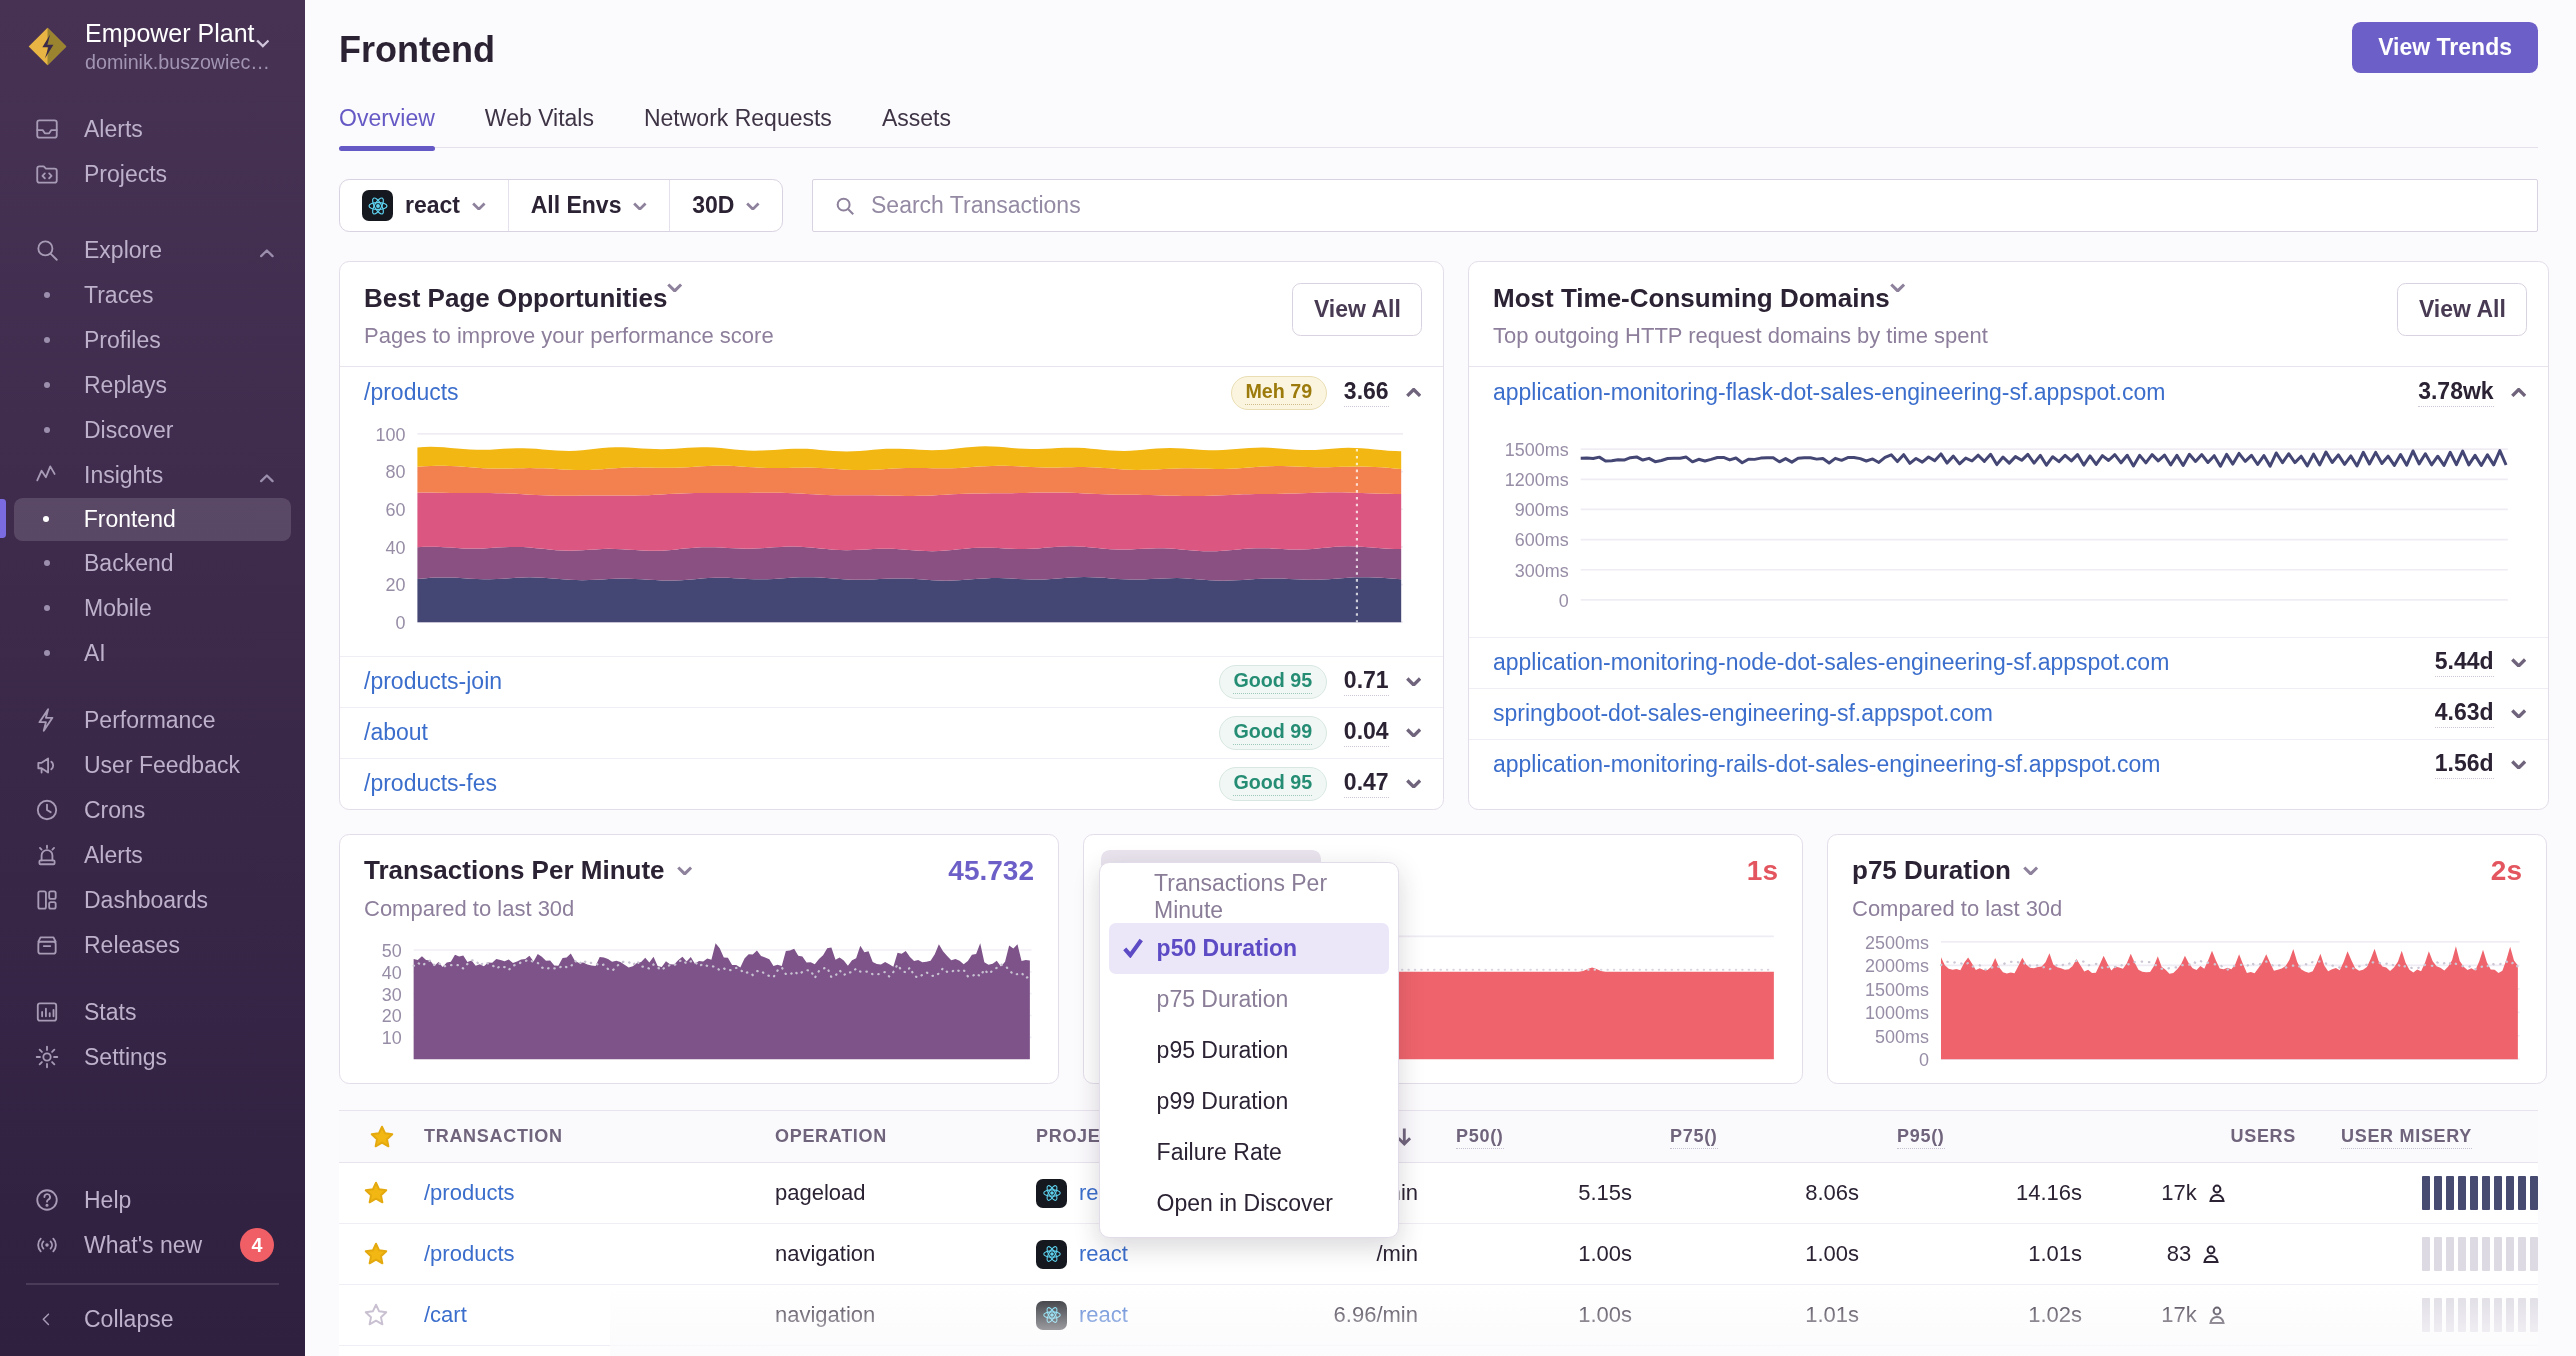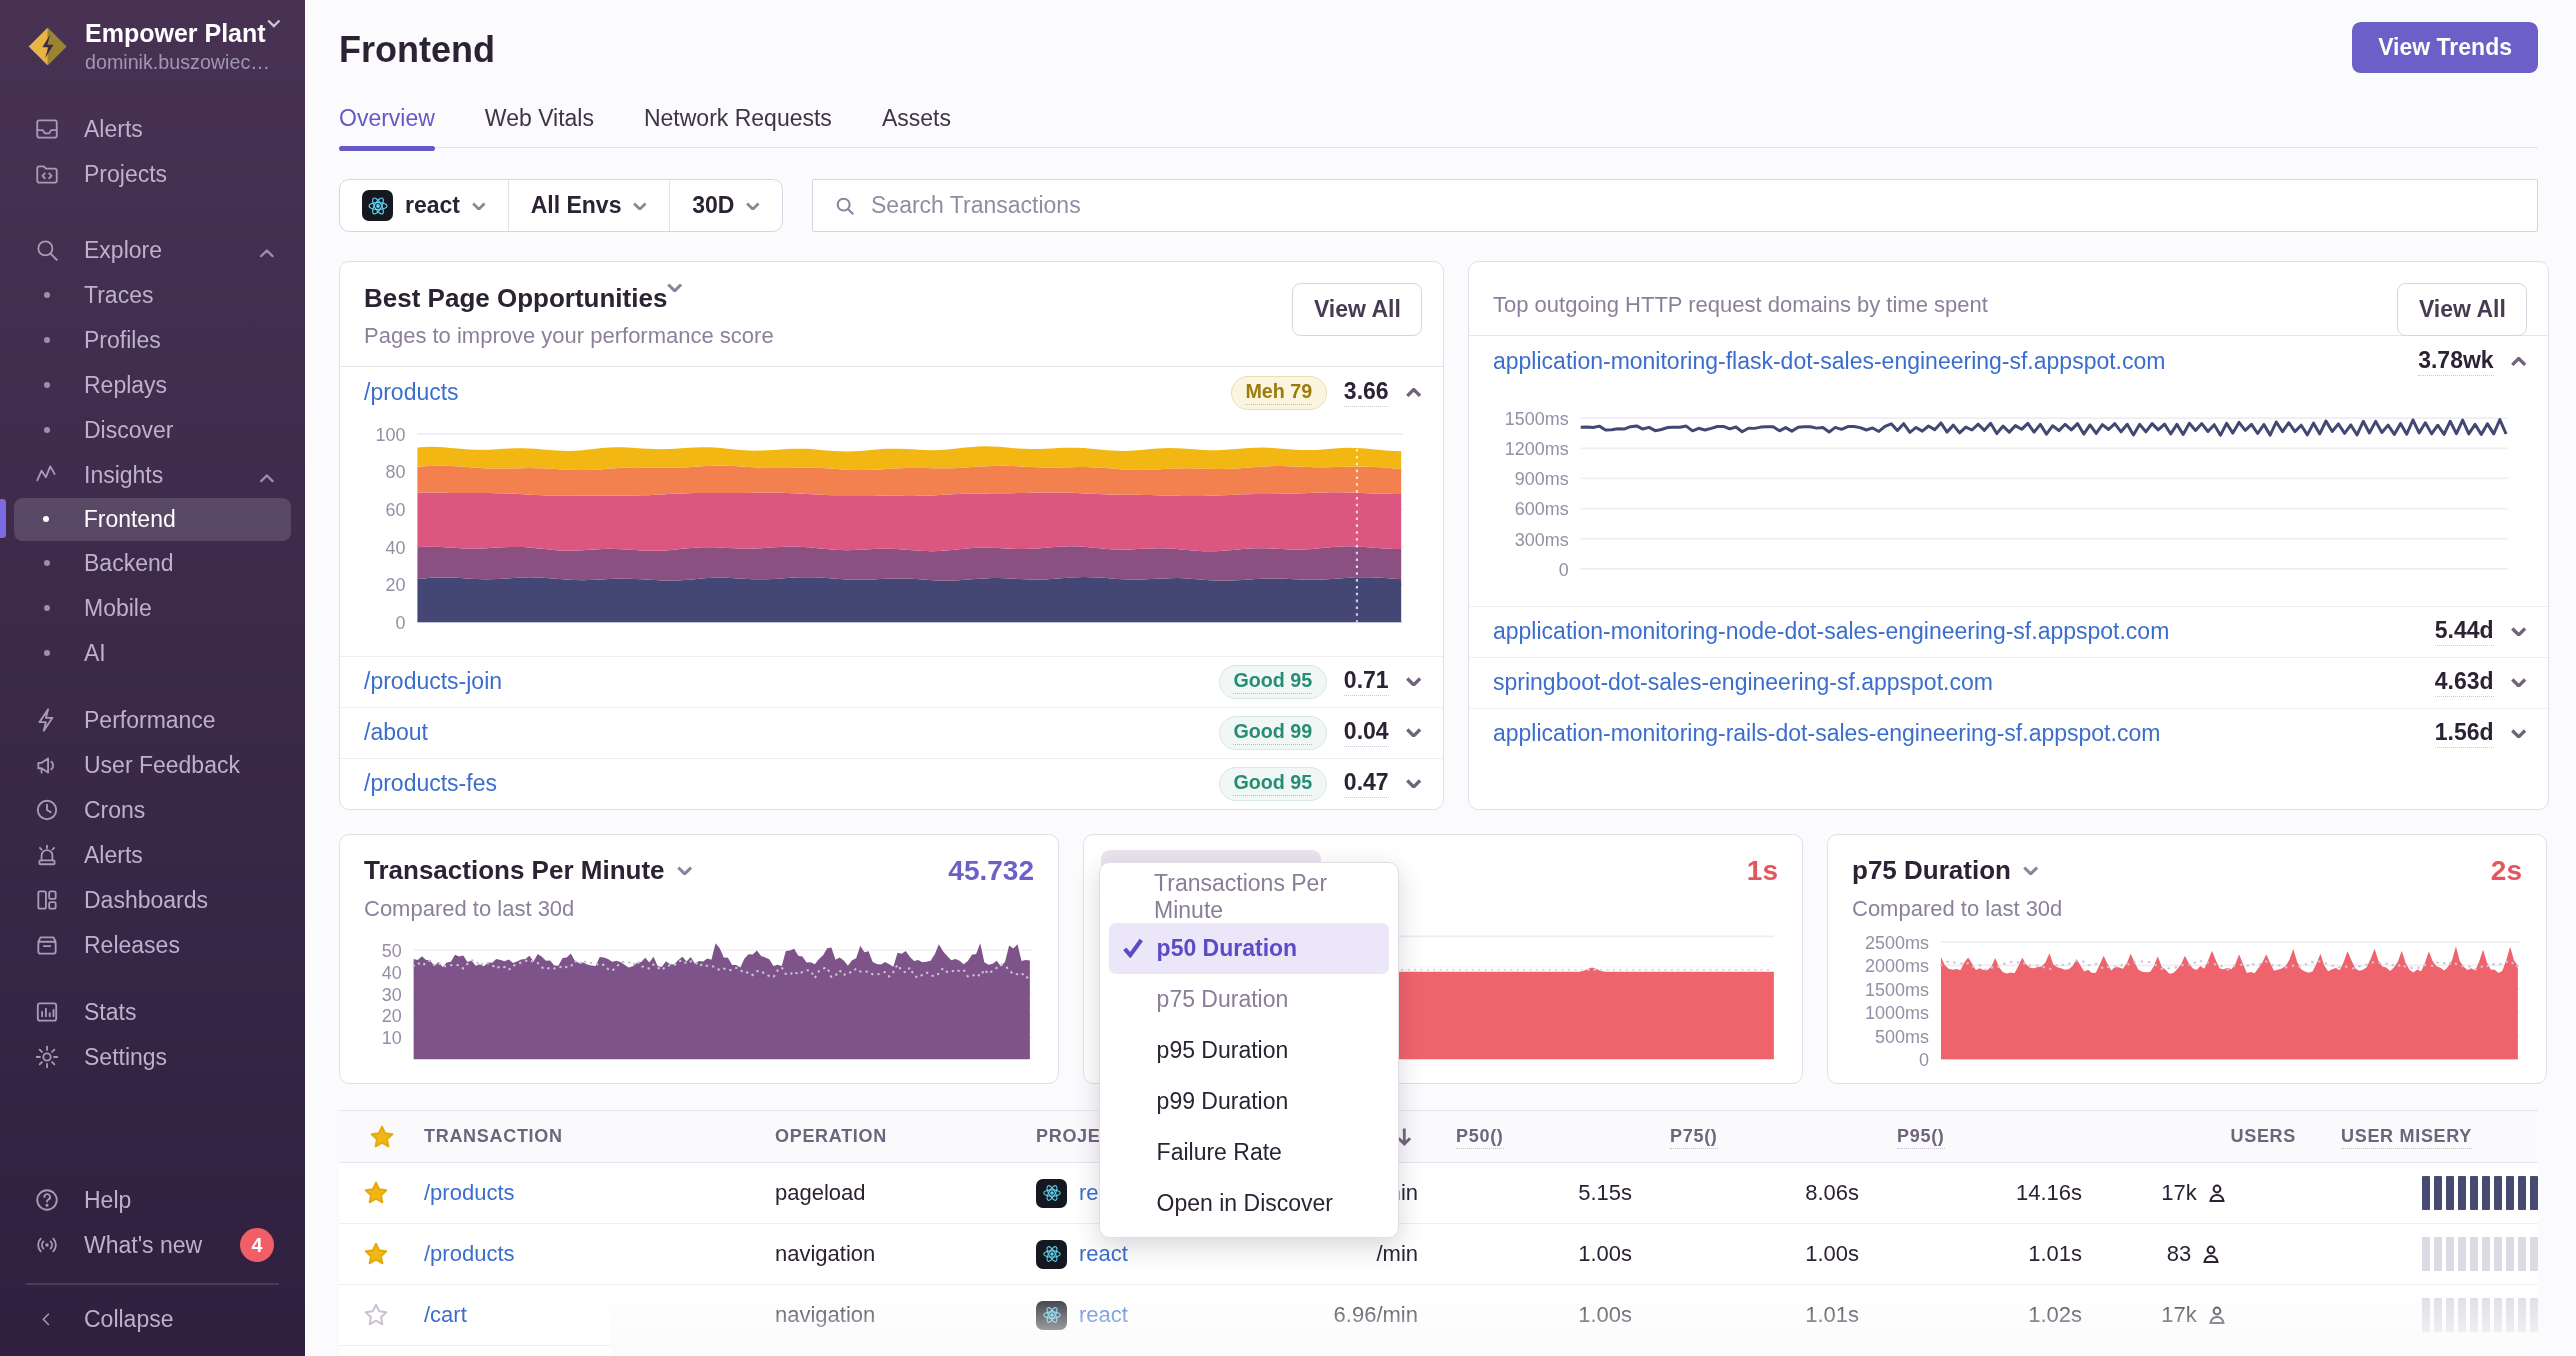--- a/index.html
+++ b/index.html
@@ -5,21 +5,21 @@
   *{margin:0;padding:0;box-sizing:border-box}
   html,body{width:2576px;height:1357px;overflow:hidden}
   body{font-family:"Liberation Sans","DejaVu Sans",sans-serif;background:#fbfafc;color:#2b2233}
   .app{position:relative;width:2576px;height:1357px;display:flex}
 
   
   .sidebar{width:305px;min-width:305px;height:100%;background:linear-gradient(180deg,#473254 0%,#3d2a4b 45%,#2f2040 100%);display:flex;flex-direction:column;padding-top:19px;position:relative;color:#bdb1cb}
   .org{display:flex;align-items:center;gap:17px;padding:0 0 0 27px;margin-bottom:33px}
   .org-logo{width:41px;height:41px;flex:0 0 41px}
   .org-meta{line-height:1.15;overflow:hidden}
-  .org-name{color:#fff;font-weight:700;font-size:25px;white-space:nowrap;display:flex;align-items:flex-start;gap:1px}
+  .org-name{color:#fff;font-weight:400;font-size:25px;white-space:nowrap;display:flex;align-items:flex-end;gap:1px}
   .org-sub{color:#a295b3;font-size:19.7px;margin-top:3.4px;white-space:nowrap}
   .sb-item{display:flex;align-items:center;height:45px;padding-left:33px;gap:24px;font-size:23px;cursor:pointer;position:relative}
   .sb-item .ic{width:27px;height:27px;flex:0 0 27px;display:flex;align-items:center;justify-content:center}
   .sb-item svg{stroke:#a79bb6;fill:none;stroke-width:1.7;stroke-linecap:round;stroke-linejoin:round}
   .sb-sub{display:flex;align-items:center;height:45px;padding-left:33px;gap:24px;font-size:23px;cursor:pointer}
   .sb-sub .dot{width:27px;display:flex;justify-content:center}
   .sb-sub .dot i{width:6px;height:6px;border-radius:50%;background:#9c8fae}
   .sb-caret{margin-left:auto;margin-right:31px}
   .sb-caret svg{stroke:#9c8fae;fill:none;stroke-width:2}
   .gap-lg{margin-top:31px}
@@ -493,20 +493,26 @@
               <span class="caret"><svg width="15.4" height="9.4" viewBox="0 0 12 7">
                   <path d="M1 1l5 5 5-5"></path>
                 </svg></span>
             </span>
           </div>
 
       </section>
 
       <section class="panel">
         <div class="panel-head">
+          <div class="panel-title">
+            <span>Most Time-Consuming Domains</span>
+            <svg width="15.4" height="9.4" viewBox="0 0 12 7">
+                <path d="M1 1l5 5 5-5"></path>
+              </svg>
+          </div>
           <div class="panel-sub">Top outgoing HTTP request domains by time spent</div>
           <button class="view-all">View All</button>
         </div>
         <div class="panel-divider"></div>
 
         <div class="prow first">
           <a>application-monitoring-flask-dot-sales-engineering-sf.appspot.com</a>
           <span class="right">
             <span class="score">3.78wk</span>
             <span class="caret"><svg width="15.4" height="9.4" viewBox="0 0 12 7">

